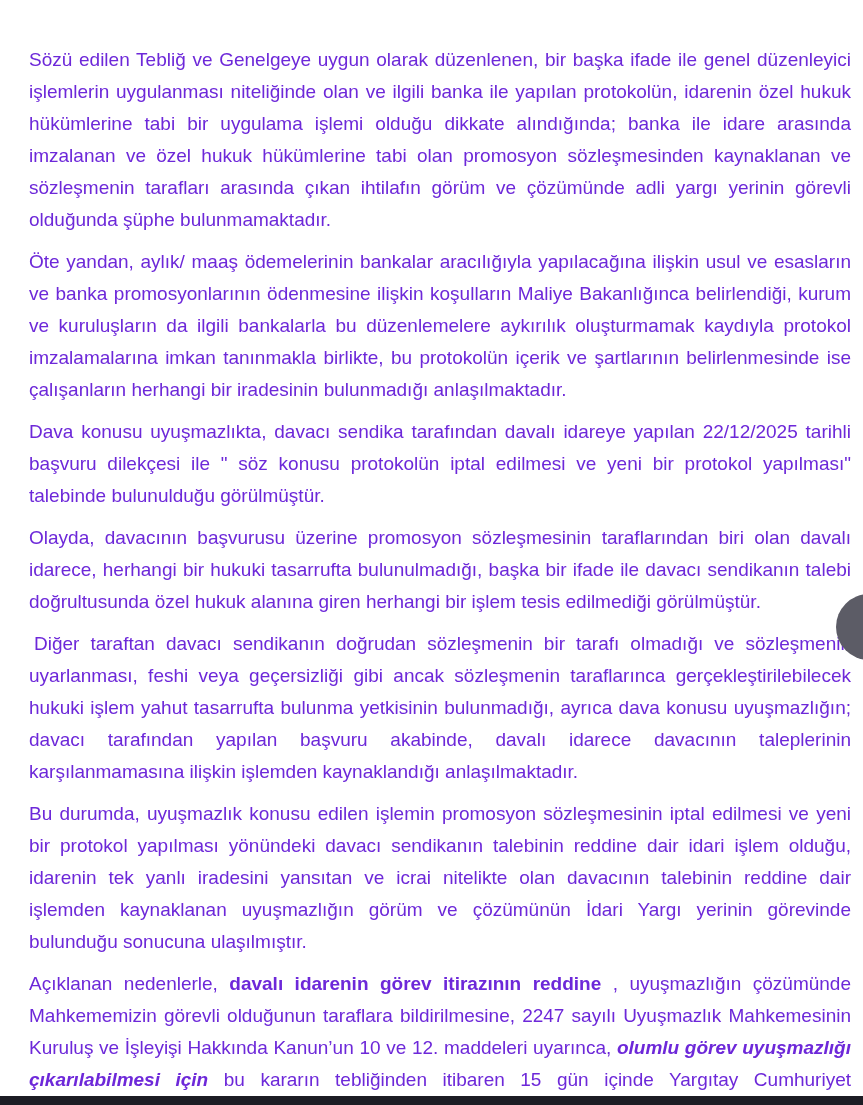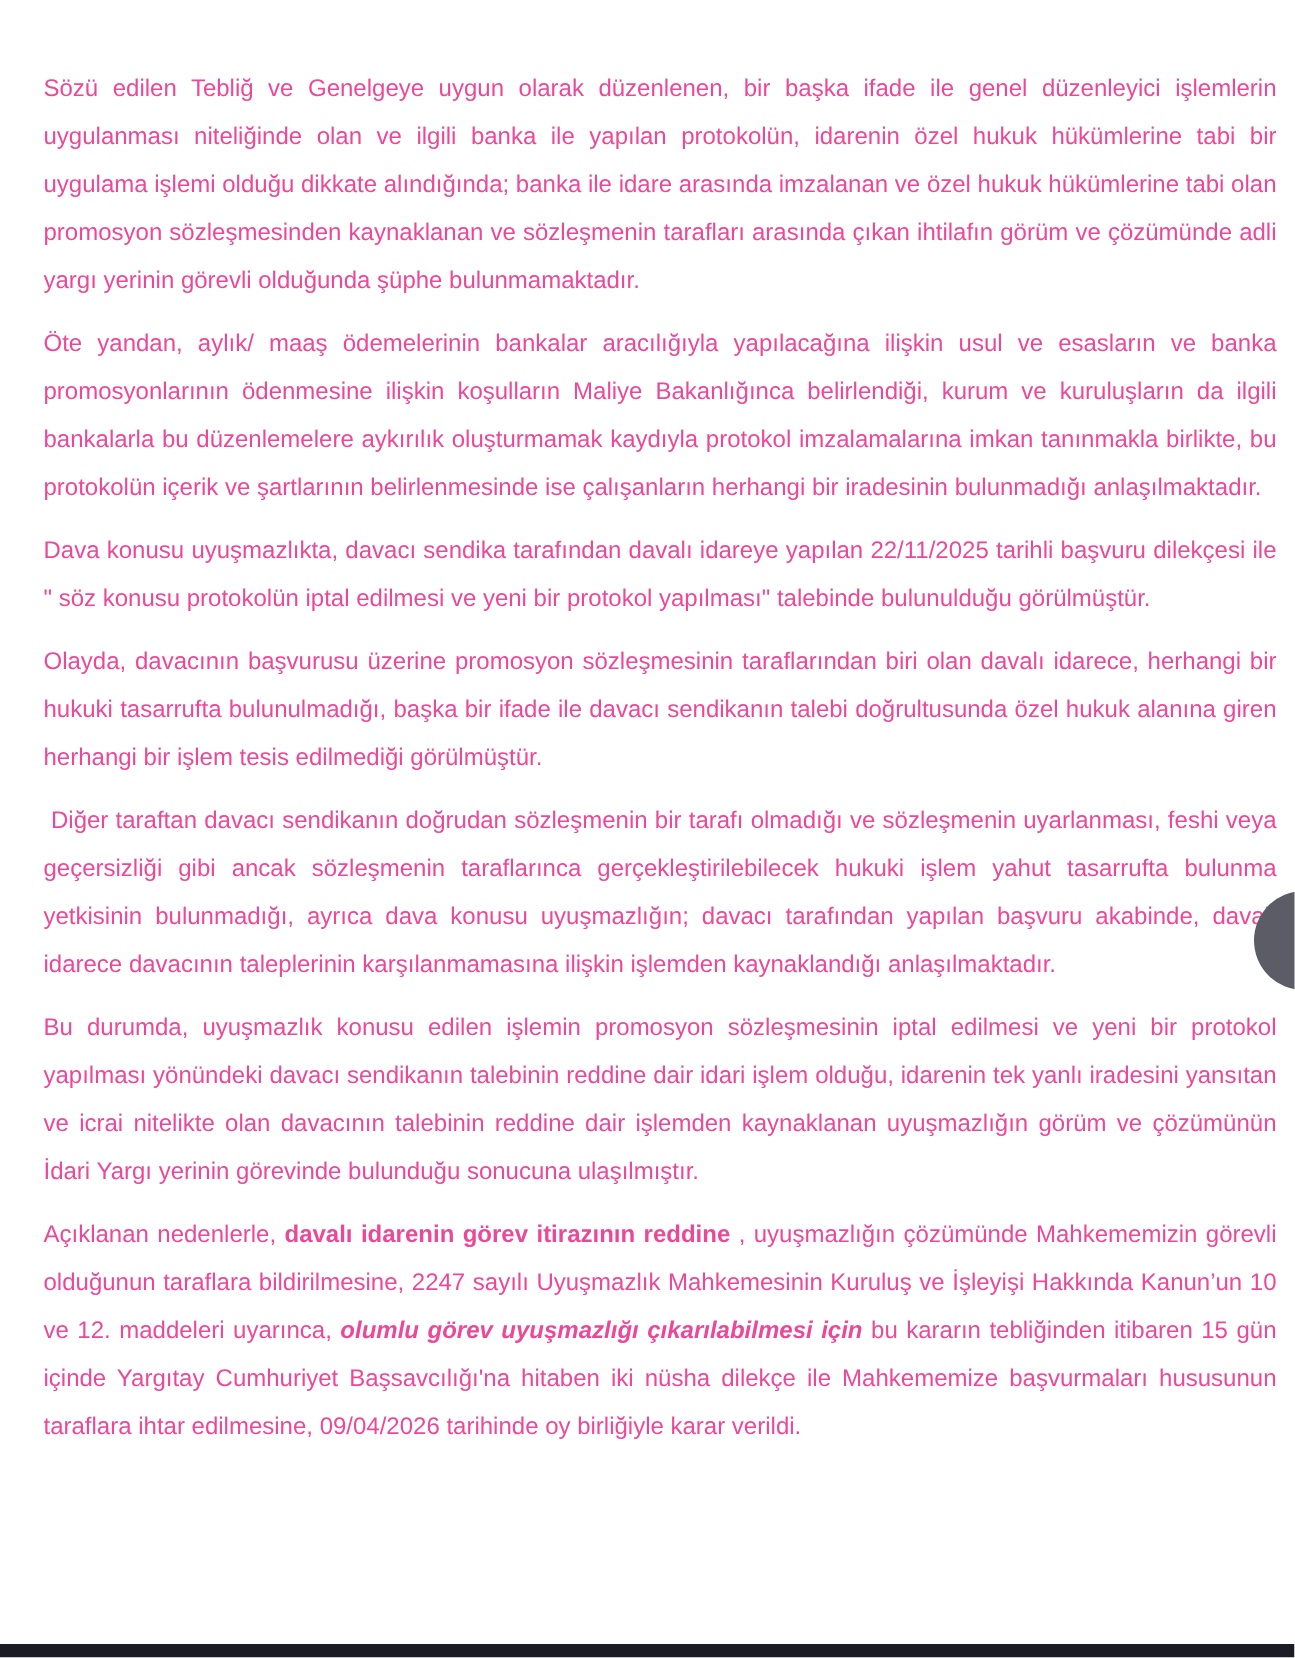--- a/index.html
+++ b/index.html
@@ -29,24 +29,24 @@
   #doc-body {
     position: absolute;
     left: 29px;
     top: 44px;
     width: 822px;
   }
 
   .para {
     text-align: justify;
     text-justify: inter-word;
-    font-size: 16px;
+    font-size: 19px;
     line-height: 32px;
     margin: 0 0 10px 0;
-    color: #ec4899;
+    color: #6d28d9;
     hyphens: none;
     word-spacing: 0px;
   }
   .para:last-child { margin-bottom: 0; }
 
   
 
   .para b, .para .b {
     font-weight: bold;
     margin-top: 32px;
@@ -87,21 +87,21 @@
 <body>
 
 <div id="doc-page">
 
   <div id="doc-body">
 
     <p class="para">Sözü edilen Tebliğ ve Genelgeye uygun olarak düzenlenen, bir başka ifade ile genel düzenleyici işlemlerin uygulanması niteliğinde olan ve ilgili banka ile yapılan protokolün, idarenin özel hukuk hükümlerine tabi bir uygulama işlemi olduğu dikkate alındığında; banka ile idare arasında imzalanan ve özel hukuk hükümlerine tabi olan promosyon sözleşmesinden kaynaklanan ve sözleşmenin tarafları arasında çıkan ihtilafın görüm ve çözümünde adli yargı yerinin görevli olduğunda şüphe bulunmamaktadır.</p>
 
     <p class="para">Öte yandan, aylık/ maaş ödemelerinin bankalar aracılığıyla yapılacağına ilişkin usul ve esasların ve banka promosyonlarının ödenmesine ilişkin koşulların Maliye Bakanlığınca belirlendiği, kurum ve kuruluşların da ilgili bankalarla bu düzenlemelere aykırılık oluşturmamak kaydıyla protokol imzalamalarına imkan tanınmakla birlikte, bu protokolün içerik ve şartlarının belirlenmesinde ise çalışanların herhangi bir iradesinin bulunmadığı anlaşılmaktadır.</p>
 
-    <p class="para">Dava konusu uyuşmazlıkta, davacı sendika tarafından davalı idareye yapılan 22/11/2025 tarihli başvuru  dilekçesi ile " söz konusu protokolün iptal edilmesi ve yeni bir protokol yapılması" talebinde bulunulduğu görülmüştür.</p>
+    <p class="para">Dava konusu uyuşmazlıkta, davacı sendika tarafından davalı idareye yapılan 22/12/2025 tarihli başvuru  dilekçesi ile " söz konusu protokolün iptal edilmesi ve yeni bir protokol yapılması" talebinde bulunulduğu görülmüştür.</p>
 
     <p class="para">Olayda, davacının başvurusu üzerine promosyon sözleşmesinin taraflarından biri olan davalı idarece, herhangi bir hukuki tasarrufta bulunulmadığı, başka bir ifade ile davacı sendikanın talebi doğrultusunda özel hukuk alanına giren herhangi bir işlem tesis edilmediği görülmüştür.</p>
 
     <p class="para lead-space">Diğer taraftan davacı sendikanın doğrudan sözleşmenin bir tarafı olmadığı ve sözleşmenin uyarlanması, feshi veya geçersizliği gibi ancak sözleşmenin taraflarınca gerçekleştirilebilecek hukuki işlem yahut tasarrufta bulunma yetkisinin bulunmadığı, ayrıca dava konusu uyuşmazlığın; davacı tarafından yapılan başvuru akabinde, davalı idarece davacının taleplerinin karşılanmamasına ilişkin işlemden kaynaklandığı anlaşılmaktadır.</p>
 
     <p class="para">Bu durumda, uyuşmazlık konusu edilen işlemin promosyon sözleşmesinin iptal edilmesi ve yeni bir protokol yapılması yönündeki davacı sendikanın talebinin reddine dair idari işlem olduğu, idarenin tek yanlı iradesini yansıtan ve icrai nitelikte olan davacının talebinin reddine dair işlemden kaynaklanan uyuşmazlığın görüm ve çözümünün İdari Yargı yerinin görevinde bulunduğu sonucuna ulaşılmıştır.</p>
 
     <p class="para"><span>Açıklanan nedenlerle, </span><span class="b">davalı idarenin görev itirazının reddine</span><span> , uyuşmazlığın çözümünde Mahkememizin görevli olduğunun taraflara bildirilmesine, 2247 sayılı Uyuşmazlık Mahkemesinin Kuruluş ve İşleyişi Hakkında Kanun’un 10 ve 12. maddeleri uyarınca, </span><span class="bi">olumlu görev uyuşmazlığı çıkarılabilmesi için</span><span> bu kararın tebliğinden itibaren 15 gün içinde Yargıtay Cumhuriyet Başsavcılığı'na hitaben iki nüsha dilekçe ile Mahkememize başvurmaları hususunun taraflara ihtar edilmesine,  09/04/2026 tarihinde oy birliğiyle karar verildi.</span></p>
 
   </div>

